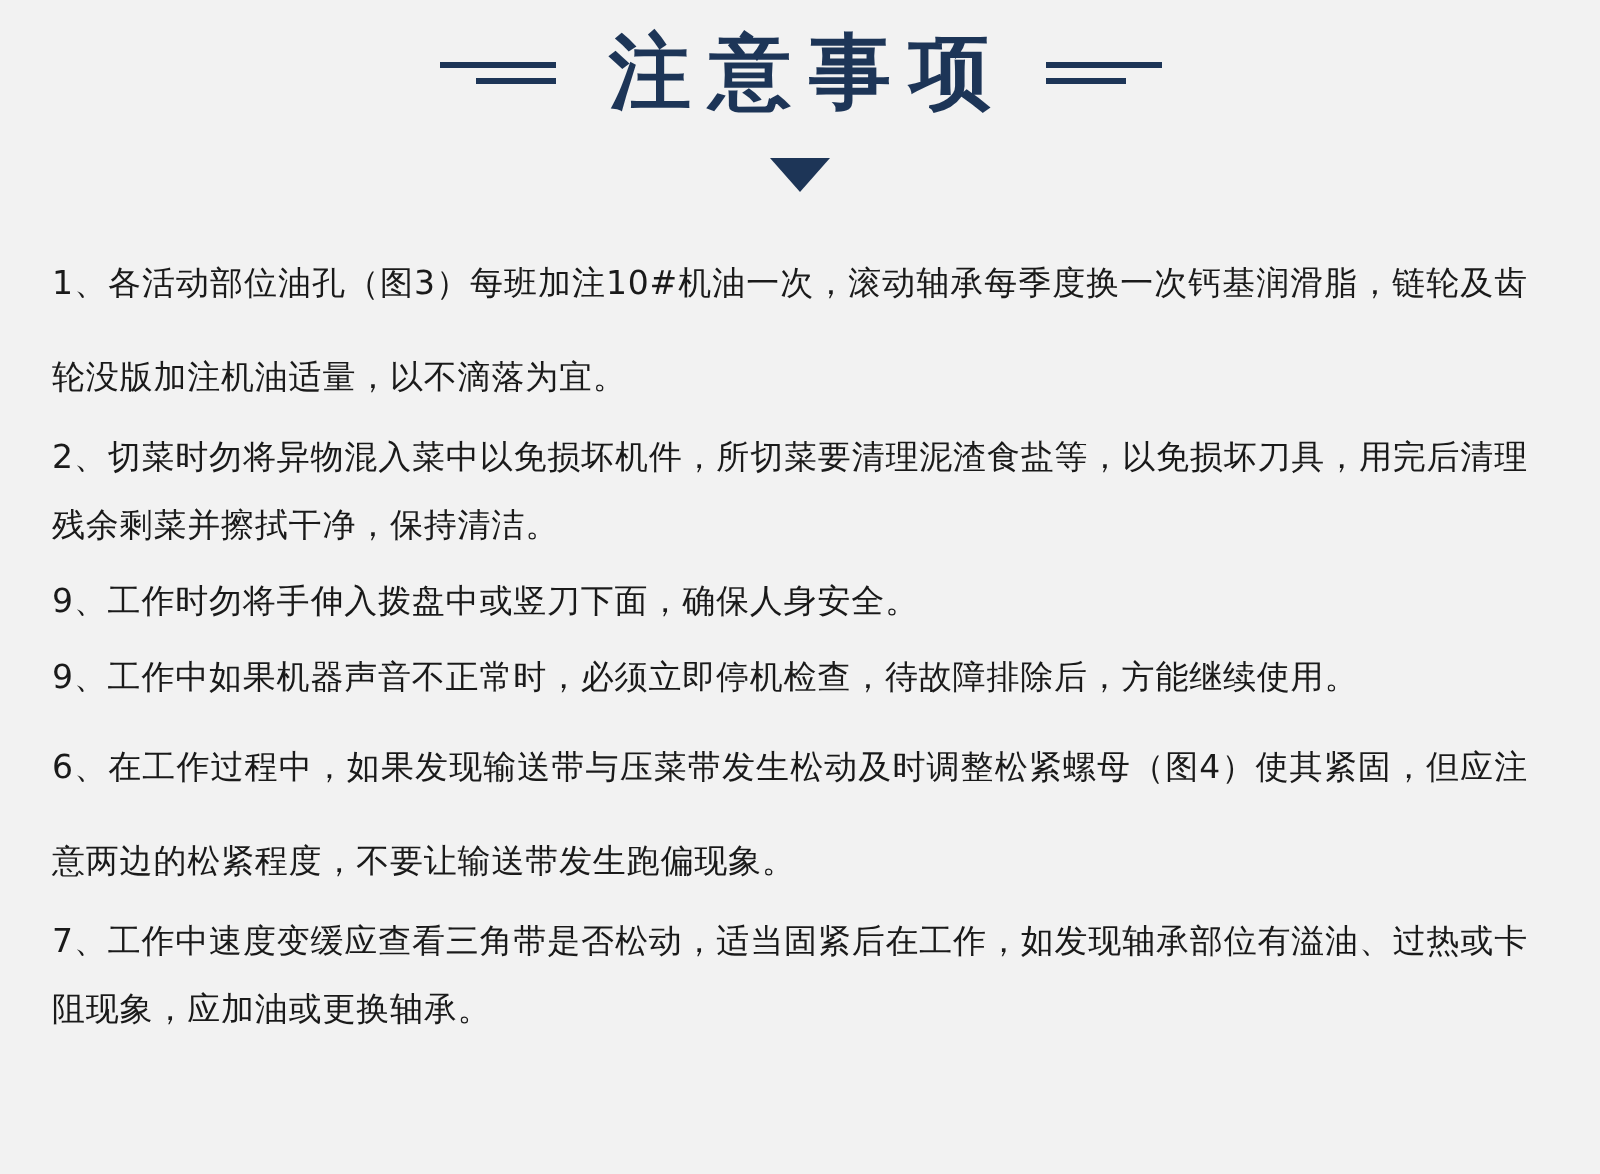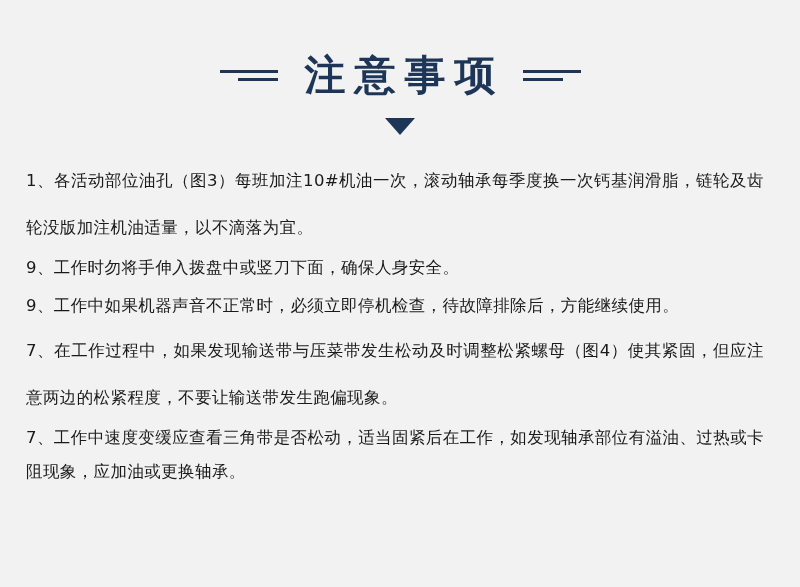--- a/index.html
+++ b/index.html
@@ -15,21 +15,21 @@
   }
   .page {
     position: relative;
     width: 800px;
     height: 587px;
     box-sizing: border-box;
   }
 
   
   .header {
-    padding-top: 55px;
+    padding-top: 16px;
     display: flex;
     align-items: center;
     justify-content: center;
     gap: 18px;
   }
   .rule {
     display: flex;
     flex-direction: column;
     justify-content: center;
     gap: 5px;
@@ -102,19 +102,20 @@
       <span class="short"></span>
     </div>
   </div>
 
   <div class="arrow-wrap">
     <div class="arrow"></div>
   </div>
 
   <div class="content">
     <p class="para loose">1、各活动部位油孔（图3）每班加注10#机油一次，滚动轴承每季度换一次钙基润滑脂，链轮及齿轮没版加注机油适量，以不滴落为宜。</p>
+    <p class="para">2、切菜时勿将异物混入菜中以免损坏机件，所切菜要清理泥渣食盐等，以免损坏刀具，用完后清理残余剩菜并擦拭干净，保持清洁。</p>
     <p class="para">9、工作时勿将手伸入拨盘中或竖刀下面，确保人身安全。</p>
     <p class="para">9、工作中如果机器声音不正常时，必须立即停机检查，待故障排除后，方能继续使用。</p>
-    <p class="para loose">7、在工作过程中，如果发现输送带与压菜带发生松动及时调整松紧螺母（图4）使其紧固，但应注意两边的松紧程度，不要让输送带发生跑偏现象。</p>
+    <p class="para loose">6、在工作过程中，如果发现输送带与压菜带发生松动及时调整松紧螺母（图4）使其紧固，但应注意两边的松紧程度，不要让输送带发生跑偏现象。</p>
     <p class="para">7、工作中速度变缓应查看三角带是否松动，适当固紧后在工作，如发现轴承部位有溢油、过热或卡阻现象，应加油或更换轴承。</p>
   </div>
 
 </div>
 
 </body></html>

